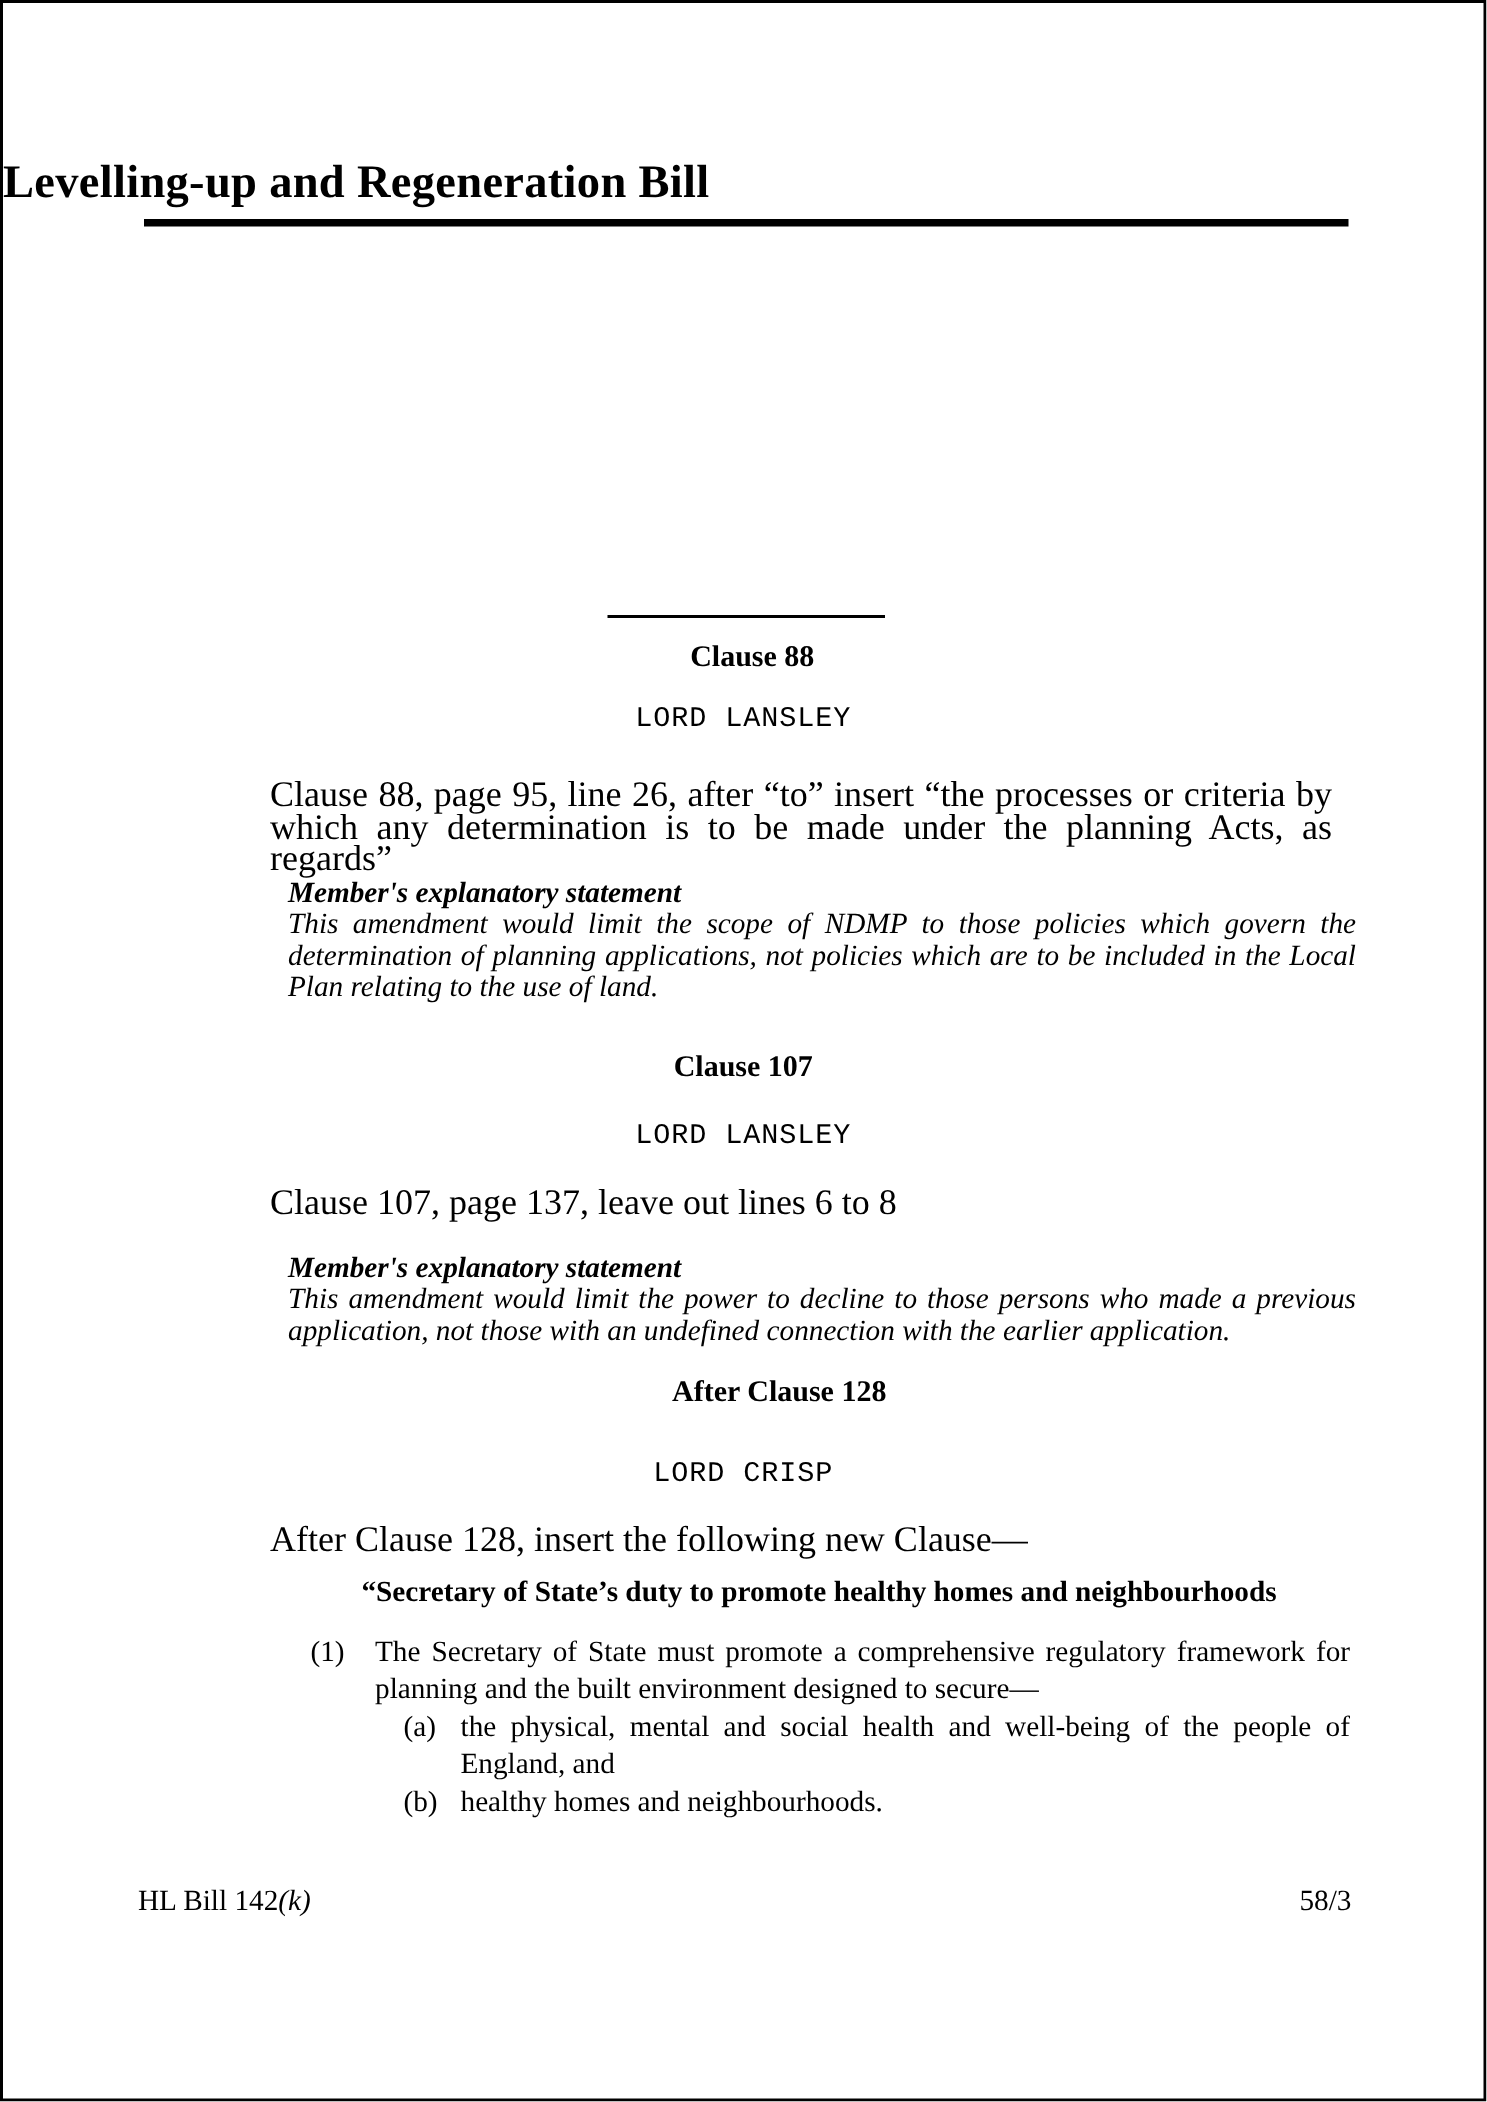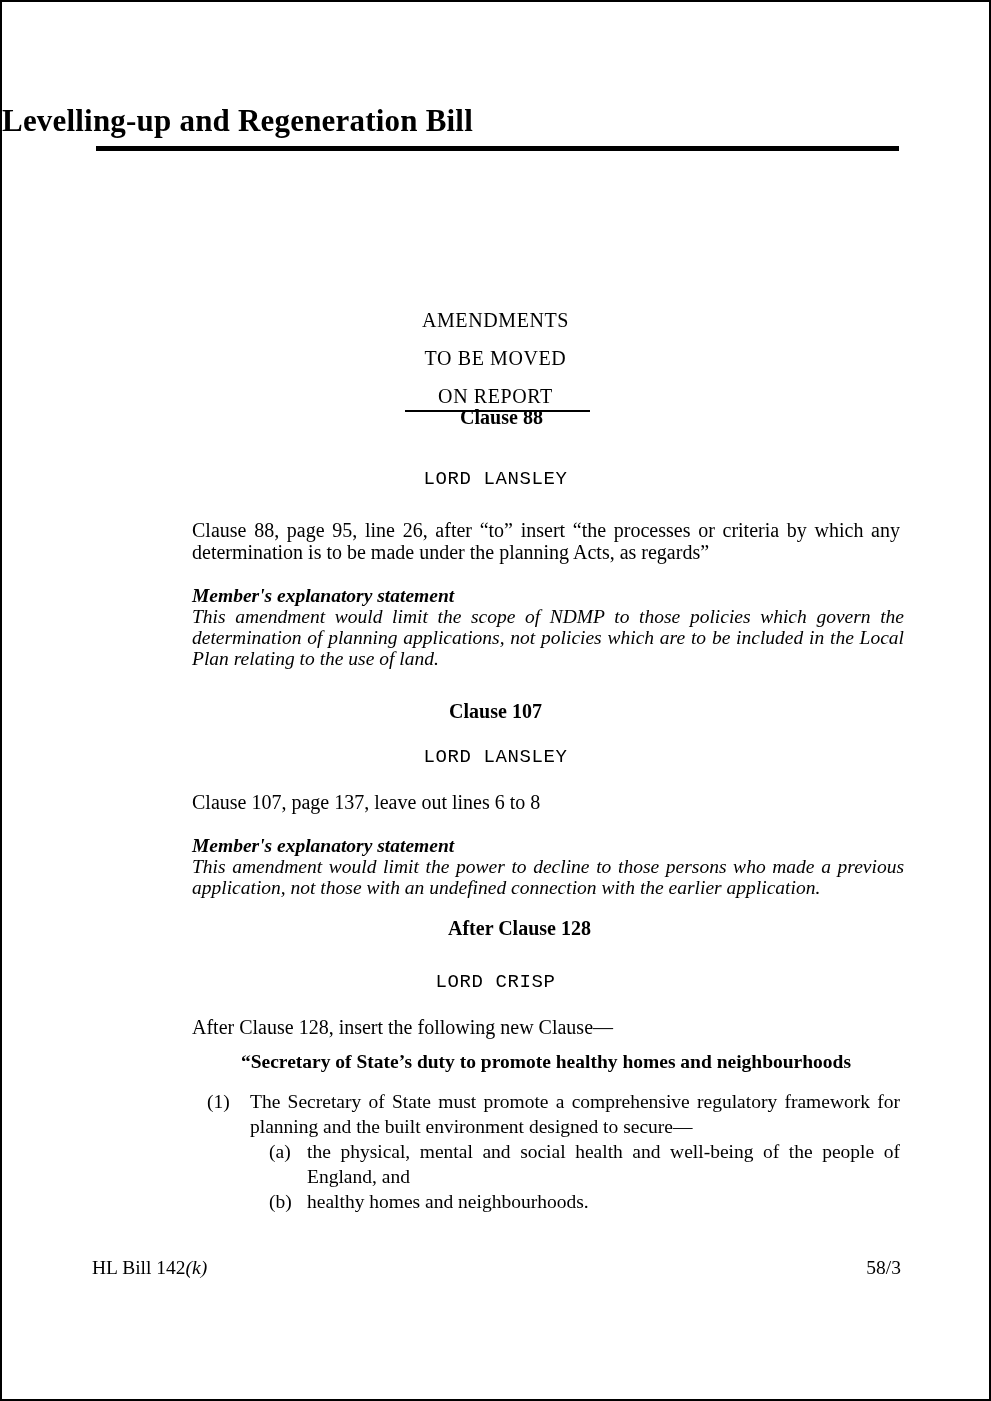--- a/index.html
+++ b/index.html
@@ -52,22 +52,22 @@
   .mover {
     position: absolute;
     left: 0; width: 100%;
     text-align: center;
     font-size: 19px;
     letter-spacing: 0.6px;
     font-family: Liberation Mono, monospace;
   }
   .amend-text {
     position: absolute;
-    left: 190px; width: 708px;
-    font-size: 20px;
+    left: 178px; width: 708px;
+    font-size: 24px;
     line-height: 21.5px;
     text-align: justify;
   }
   .expl-heading {
     position: absolute;
     left: 190px; width: 708px;
     font-size: 19.5px;
     font-weight: bold;
     font-style: italic;
   }
@@ -102,21 +102,21 @@
   .footer {
     position: absolute;
     top: 1255px; left: 90px; right: 88px;
     display: flex;
     justify-content: space-between;
     font-size: 19.5px;
   }
   .footer .italic { font-style: italic; }
 
   
-  #heading-1 { top: 404px; padding-left: 12px; }
+  #heading-1 { top: 425px; padding-left: 12px; }
   #mover-1   { top: 466px; }
   #amend-1   { top: 518px; }
   #explh-1   { top: 583px; }
   #expl-1    { top: 604px; }
   #heading-2 { top: 698px; }
   #mover-2   { top: 744px; }
   #amend-2   { top: 790px; }
   #explh-2   { top: 833px; }
   #expl-2    { top: 854px; }
   #heading-3 { top: 915px; margin-left: 24px; }
@@ -125,25 +125,20 @@
   #nc-title  { top: 1049px; }
 </style>
 </head>
 <body>
 
 <div class="page">
 
   <h1 class="bill-title">Levelling-up and Regeneration Bill</h1>
   <div class="double-rule"></div>
 
-  <div class="masthead">
-    <div>AMENDMENTS</div>
-    <div>TO BE MOVED</div>
-    <div>ON REPORT</div>
-  </div>
   <div class="masthead-rule"></div>
 
   <div id="heading-1" class="clause-heading">Clause 88</div>
   <div id="mover-1" class="mover">LORD LANSLEY</div>
   <div id="amend-1" class="amend-text">Clause 88, page 95, line 26, after “to” insert “the processes or criteria by which any determination is to be made under the planning Acts, as regards”</div>
   <div id="explh-1" class="expl-heading">Member's explanatory statement</div>
   <div id="expl-1" class="expl-text">This amendment would limit the scope of NDMP to those policies which govern the determination of planning applications, not policies which are to be included in the Local Plan relating to the use of land.</div>
 
   <div id="heading-2" class="clause-heading">Clause 107</div>
   <div id="mover-2" class="mover">LORD LANSLEY</div>

